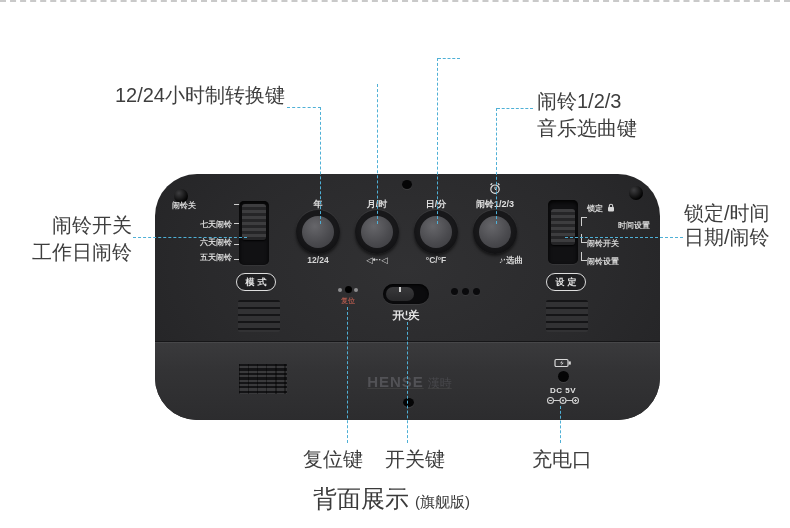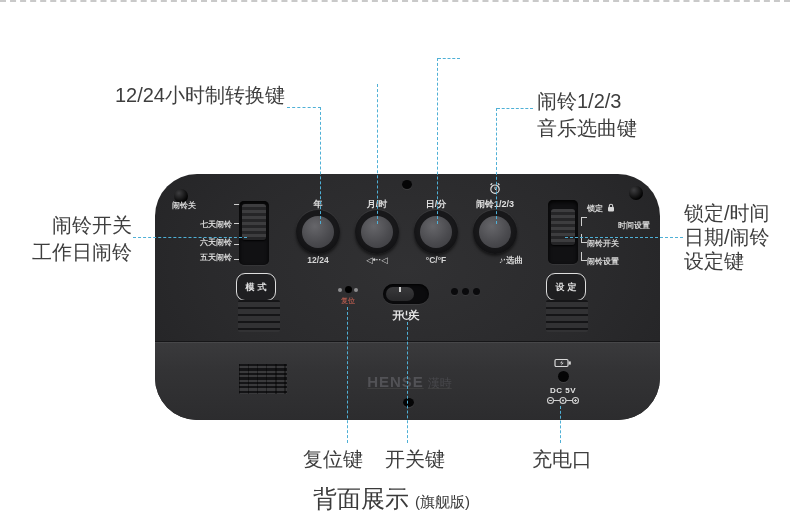--- a/index.html
+++ b/index.html
@@ -35,21 +35,21 @@
   .sw-knob{position:absolute;left:3px;width:24px;height:36px;border-radius:3px;
            background:repeating-linear-gradient(180deg,#3d3d3f 0 3px,#252527 3px 6px);
            box-shadow:0 1px 2px #000;}
   .sw-label{position:absolute;font-size:8px;font-weight:bold;color:#d6d6d6;white-space:nowrap;height:10px;line-height:10px;}
   .bk{position:absolute;width:5px;height:8px;}
   .bk.tr{border-top:1px solid #cfcfcf;border-right:1px solid #cfcfcf;}
   .bk.br{border-bottom:1px solid #cfcfcf;border-right:1px solid #cfcfcf;}
   .bk.tl{border-top:1px solid #cfcfcf;border-left:1px solid #cfcfcf;}
   .bk.bl{border-bottom:1px solid #cfcfcf;border-left:1px solid #cfcfcf;}
 
-  .panel-btn{position:absolute;width:40px;height:28px;border:1.5px solid #dedede;border-radius:9px;
+  .panel-btn{position:absolute;width:40px;height:18px;border:1.5px solid #dedede;border-radius:9px;
              background:#1f1f21;color:#e4e4e4;font-size:9px;font-weight:bold;letter-spacing:3px;
              display:flex;align-items:center;justify-content:center;padding-left:3px;box-sizing:border-box;}
   .grooves{position:absolute;width:42px;height:32px;
            background:repeating-linear-gradient(180deg,#151517 0 2px,#323234 2px 7px);border-radius:2px;}
 
   .knob{position:absolute;width:44px;height:44px;border-radius:50%;
         background:radial-gradient(circle at 50% 42%, #18181a 52%, #0b0b0d 100%);
         box-shadow:0 -1px 1px rgba(255,255,255,0.07), 0 2px 3px rgba(0,0,0,0.55);}
   .knob::after{content:"";position:absolute;inset:6px;border-radius:50%;
         background:radial-gradient(circle at 40% 32%, #66666a, #4a4a4e 58%, #3a3a3e);}
@@ -224,21 +224,20 @@
     <div>闹铃1/2/3</div>
     <div>音乐选曲键</div>
   </div>
   <div class="ann right-al" style="left:12px;top:212px;width:120px;">
     <div>闹铃开关</div>
     <div>工作日闹铃</div>
   </div>
   <div class="ann ann-lock" style="left:684px;top:201px;">
     <div>锁定/时间</div>
     <div>日期/闹铃</div>
-    <div>设定键</div>
   </div>
   <div class="ann" style="left:303px;top:446px;">复位键</div>
   <div class="ann" style="left:385px;top:446px;">开关键</div>
   <div class="ann" style="left:532px;top:446px;">充电口</div>
 
   <div class="caption">
     <span class="main">背面展示</span><span class="sub">(旗舰版)</span>
   </div>
 
 </div>

